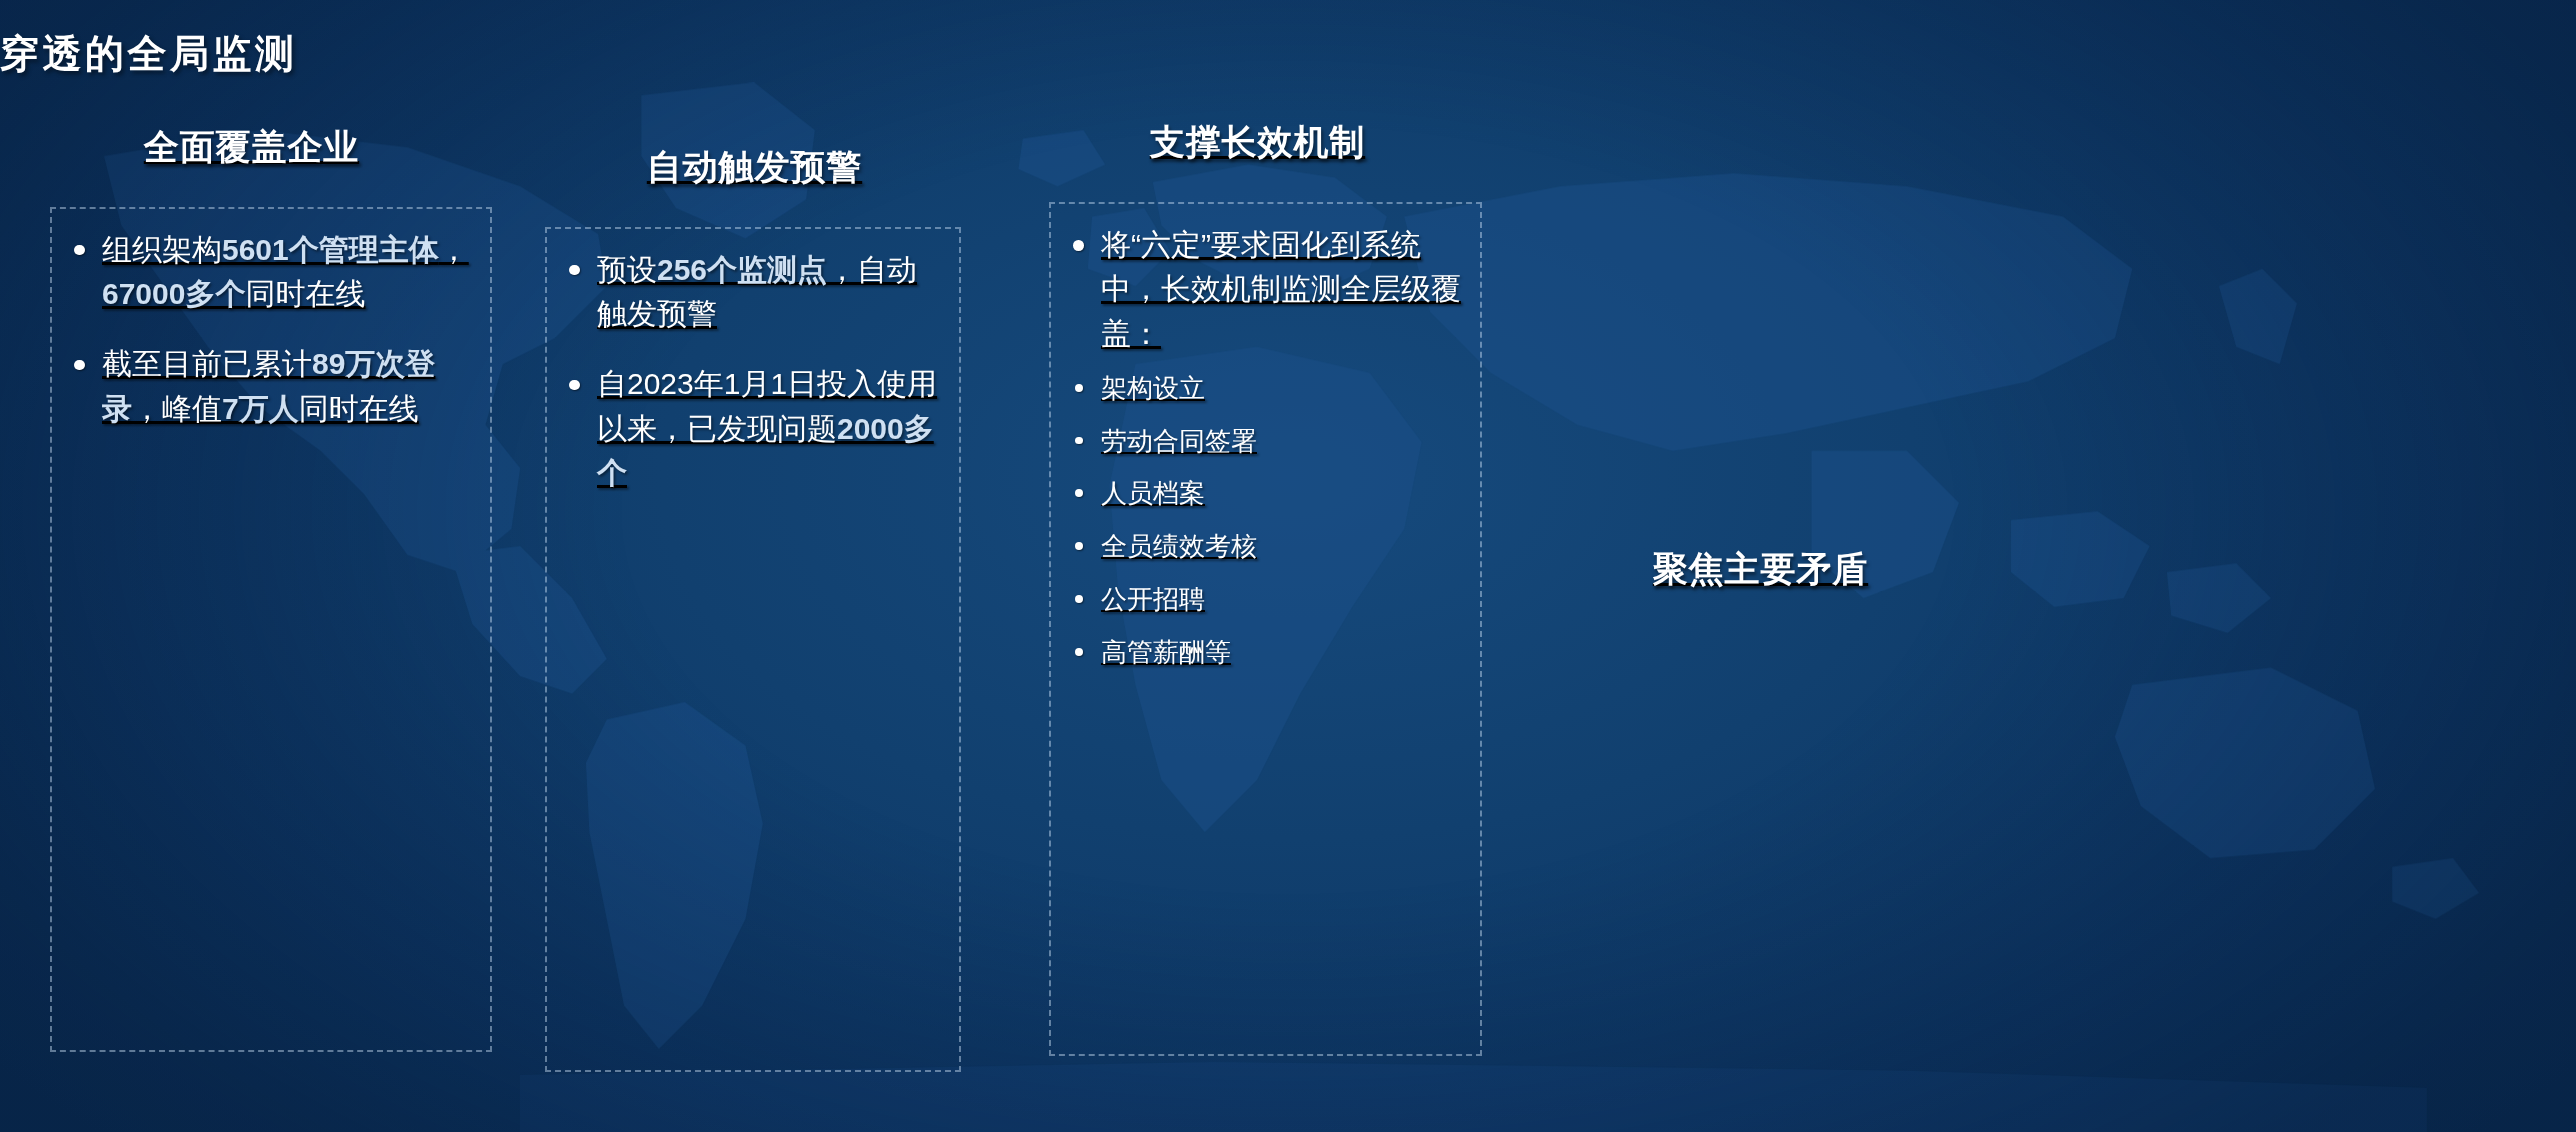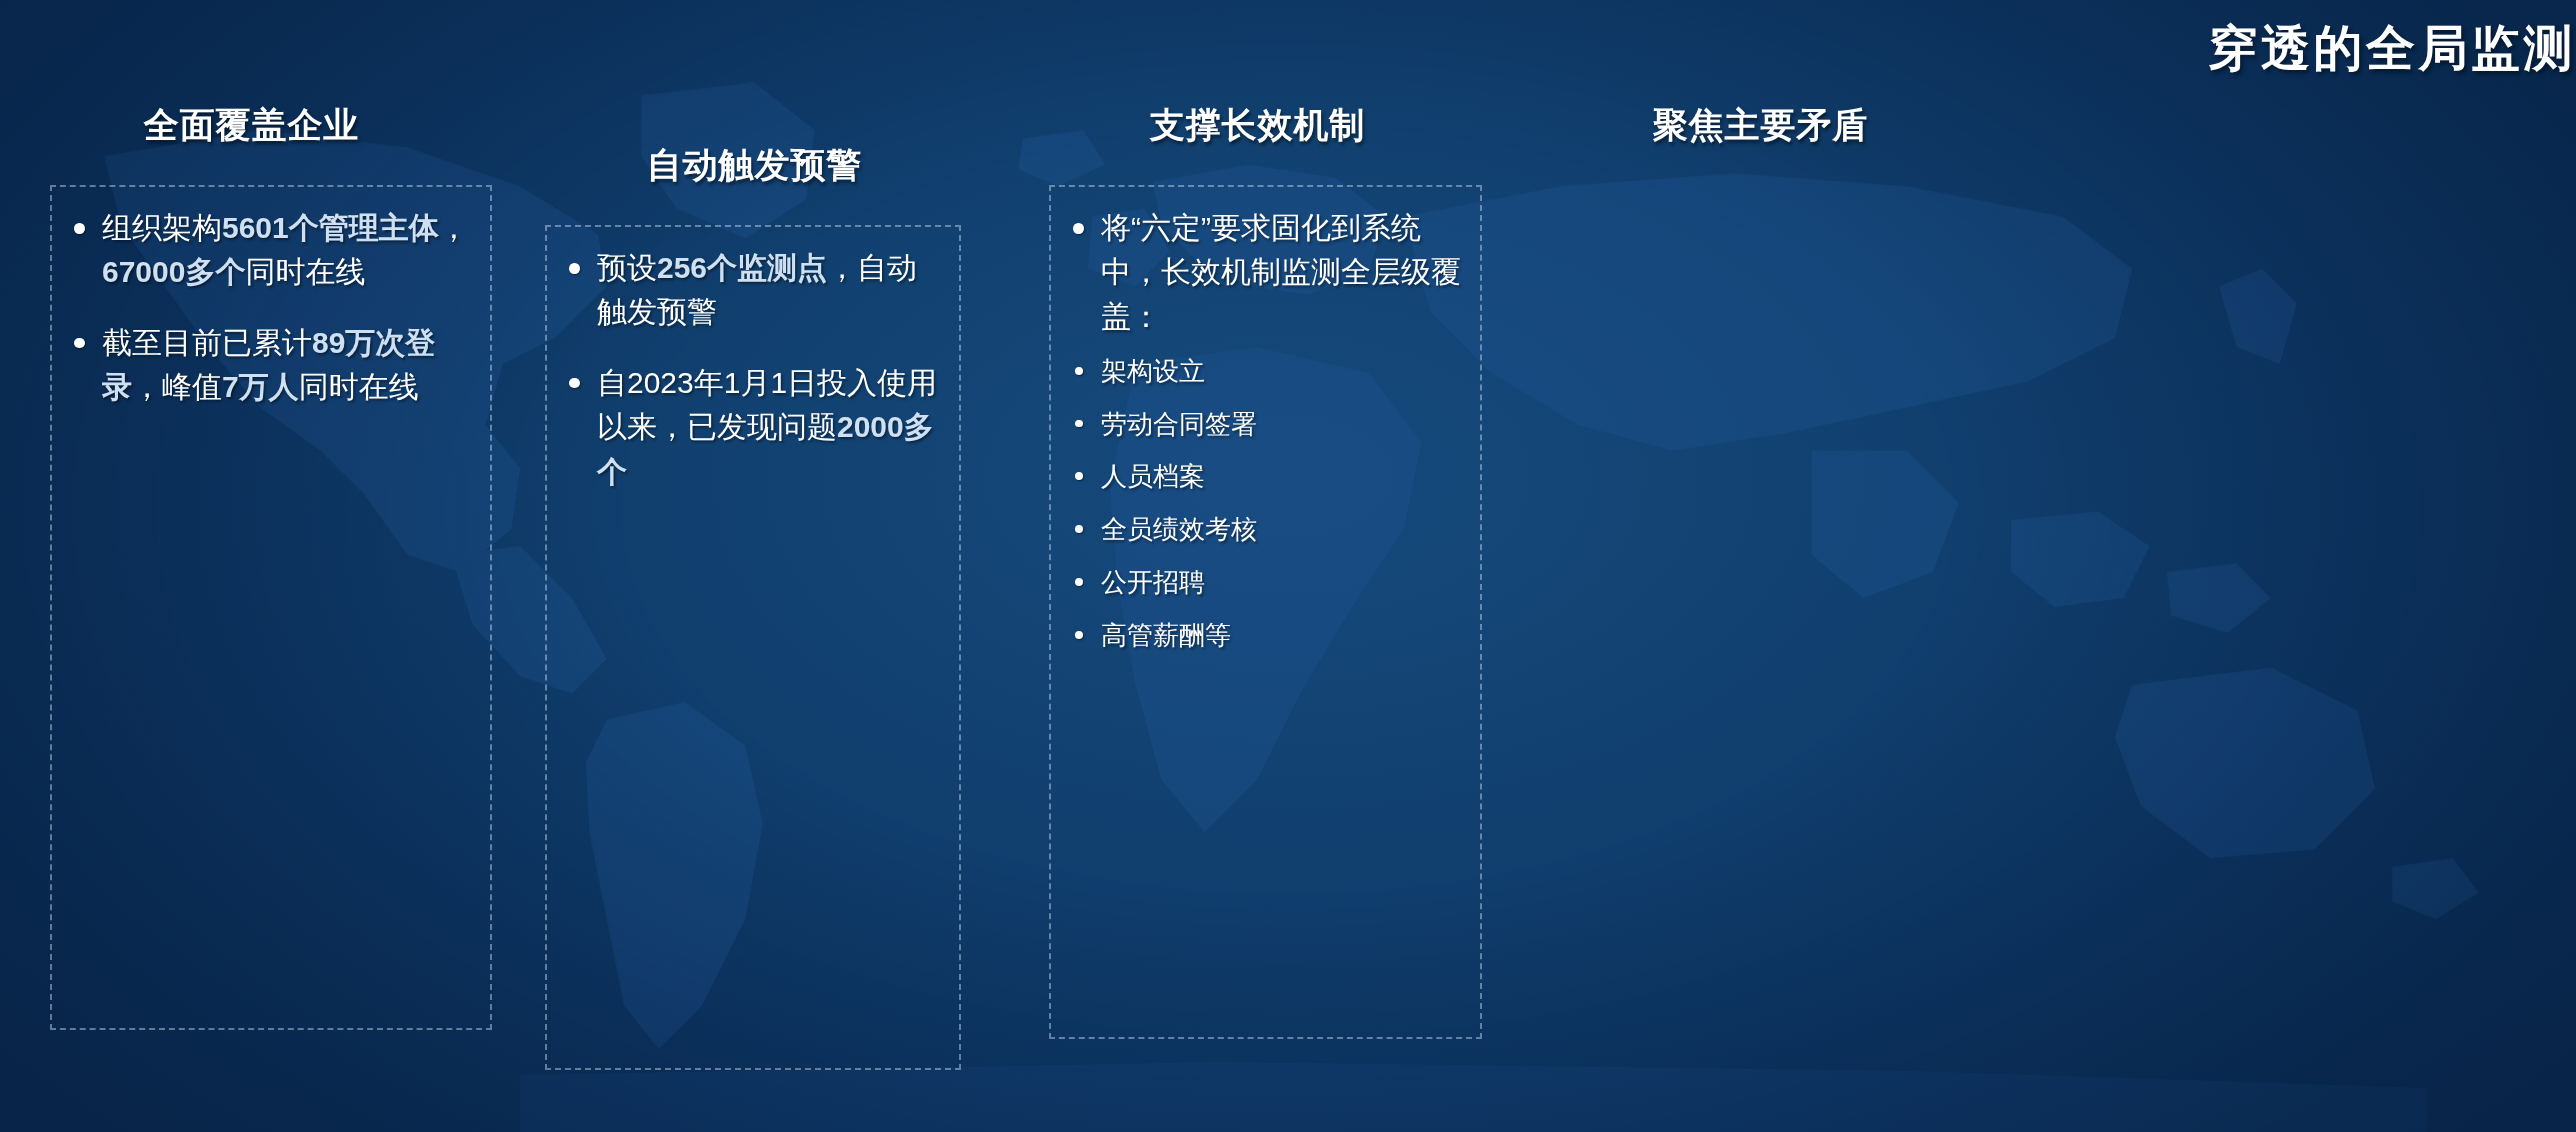--- a/index.html
+++ b/index.html
@@ -32,43 +32,44 @@
   }
   #vignette {
     position: absolute; inset: 0;
     background: radial-gradient(ellipse 1473px 849px at 50% 45%, rgba(0,0,0,0) 45%, rgba(5,28,58,.45) 100%);
     pointer-events: none;
   }
 
   
   .page-title {
     position: absolute;
-    top: 16px;
+    top: 27px;
     left: 0;
     width: 100%;
-    text-align: right;
-    color: #ffffff;
-    font-size: 49px;
+    text-align: left;
+    color: #ffffff;
+    font-size: 39px;
     font-weight: bold;
     letter-spacing: 3.5px;
     text-shadow: 2.6px 2.6px 4.3px rgba(0,0,0,.45);
     white-space: nowrap;
   }
 
   
   #columns {
     position: absolute;
     top: 102px;
     left: 0;
     width: 2576px;
     height: 971px;
     display: flex;
     flex-direction: row;
-    align-items: flex-start;
+    align-items: center;
     justify-content: flex-start;
+    text-decoration: underline;
   }
   .col {
     position: relative;
     box-sizing: border-box;
   }
   .col-head {
     text-align: center;
     color: #ffffff;
     font-size: 35px;
     font-weight: bold;

